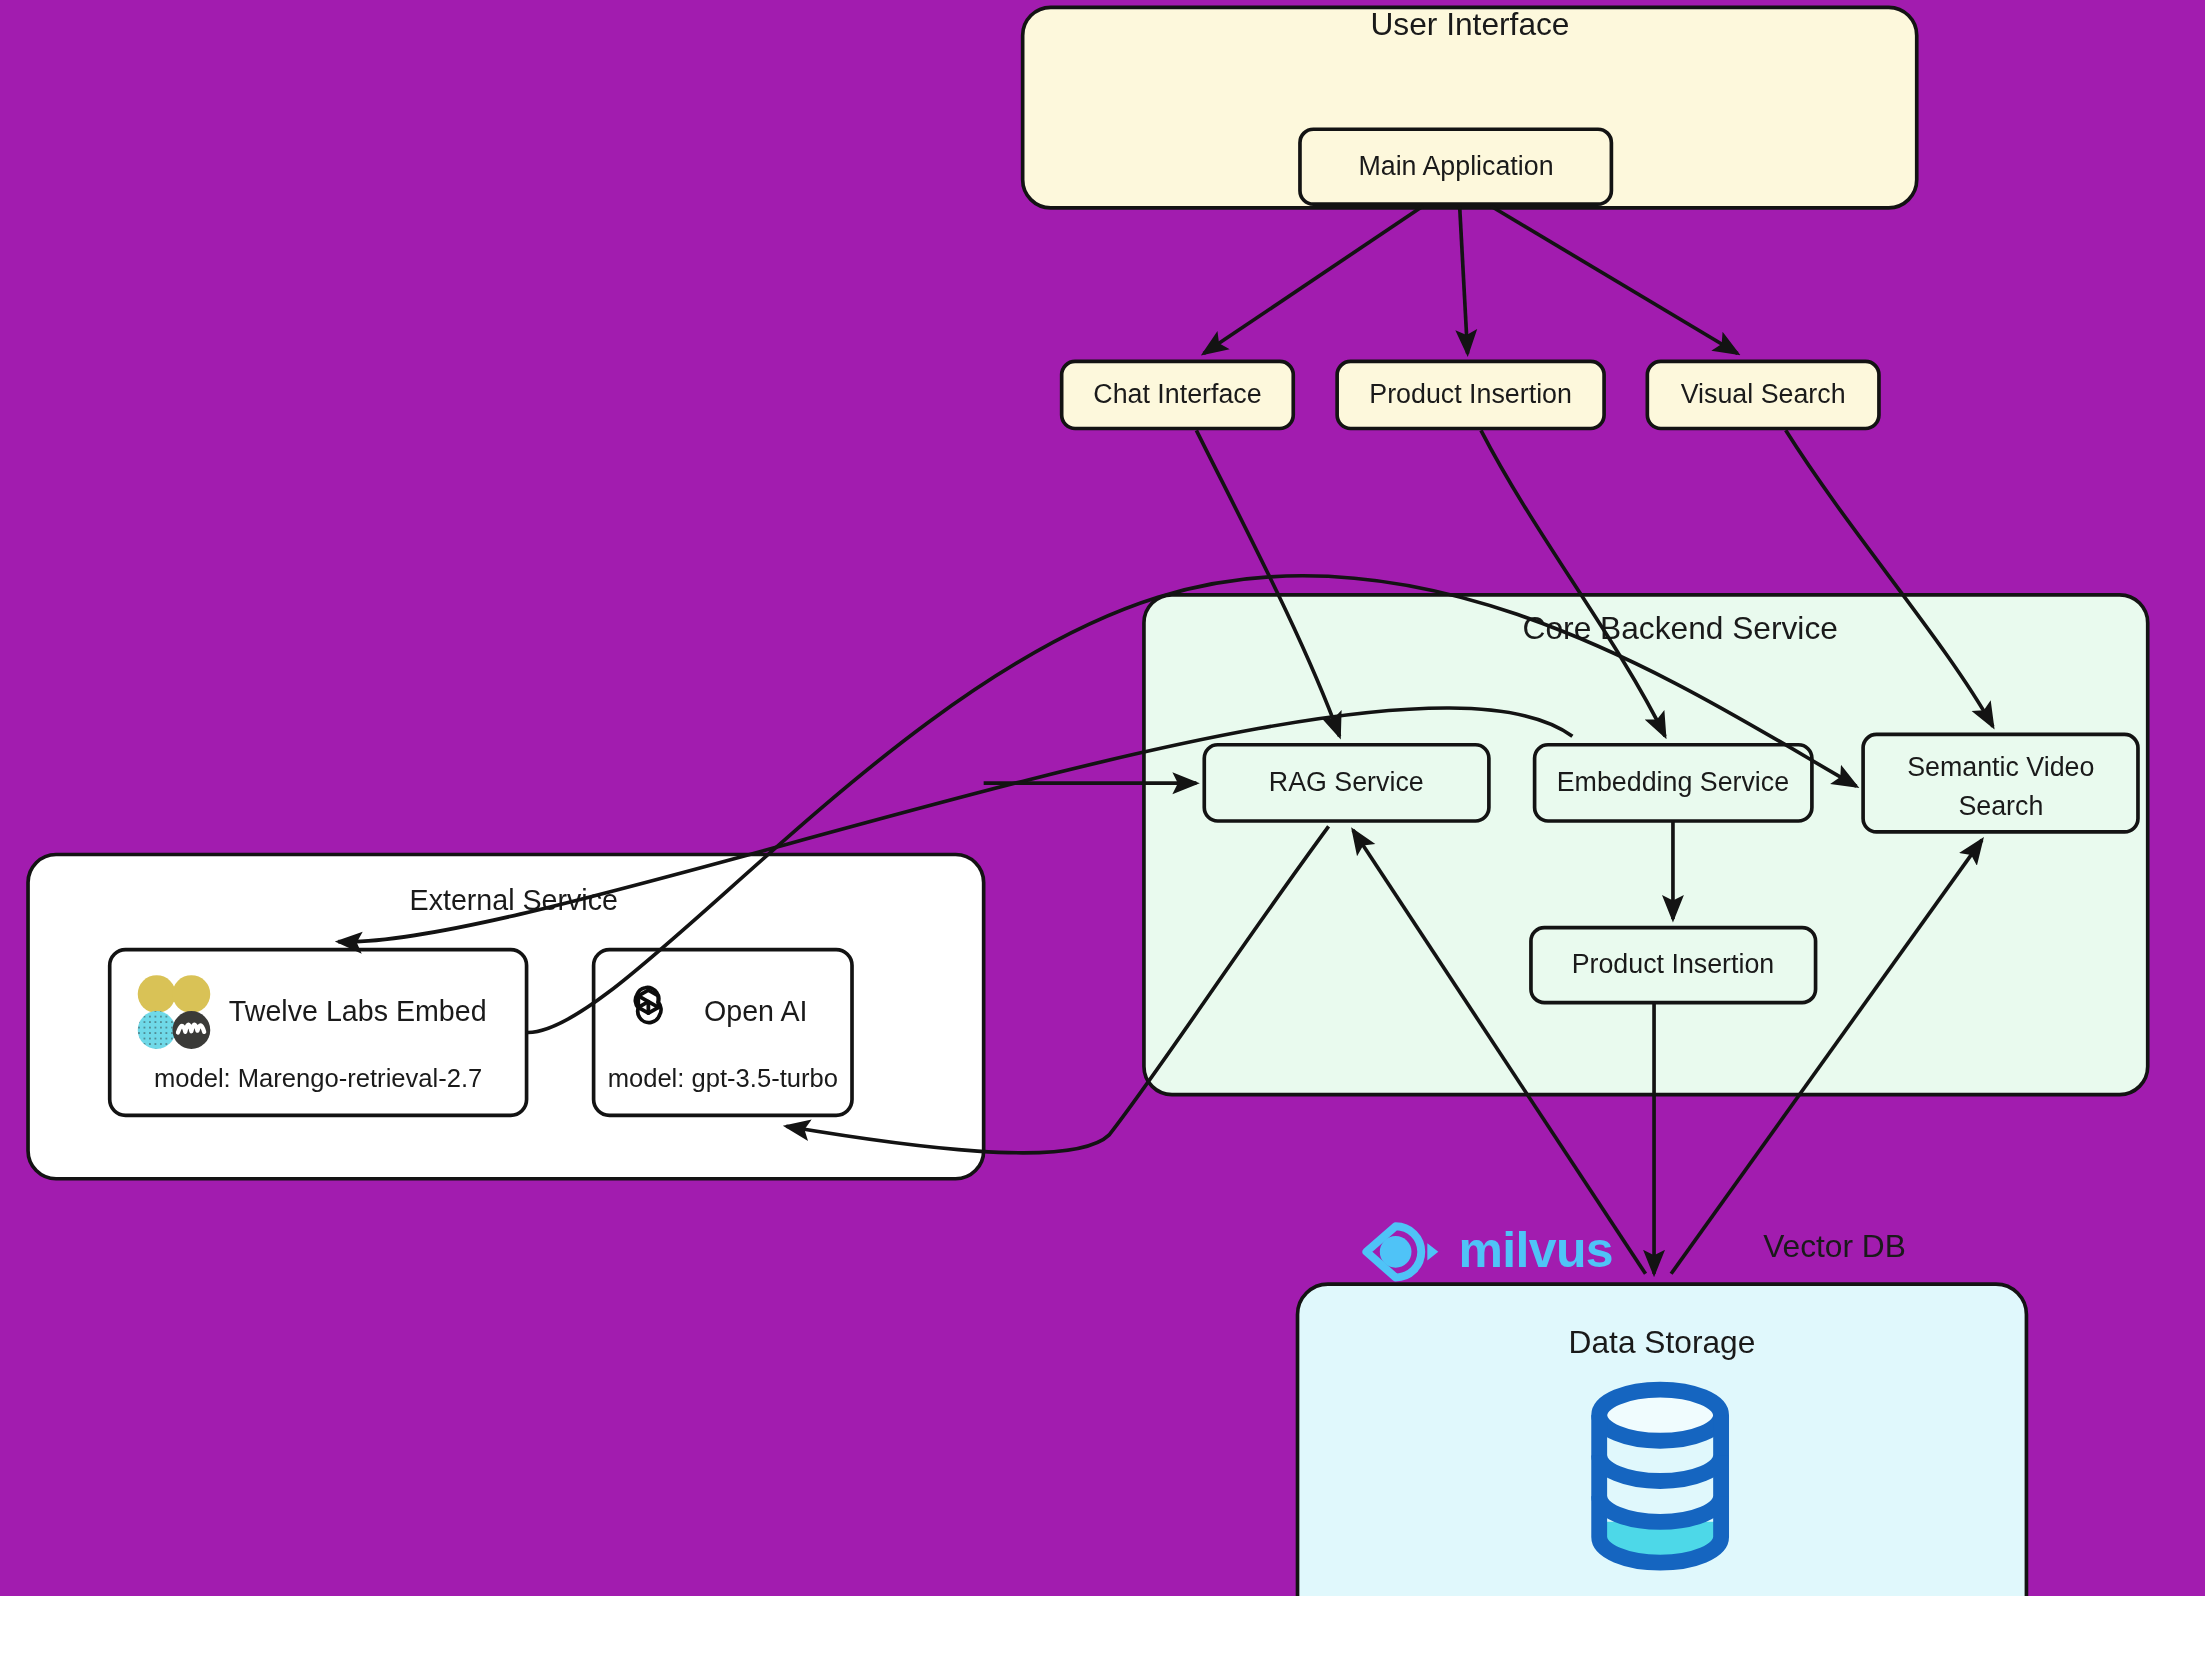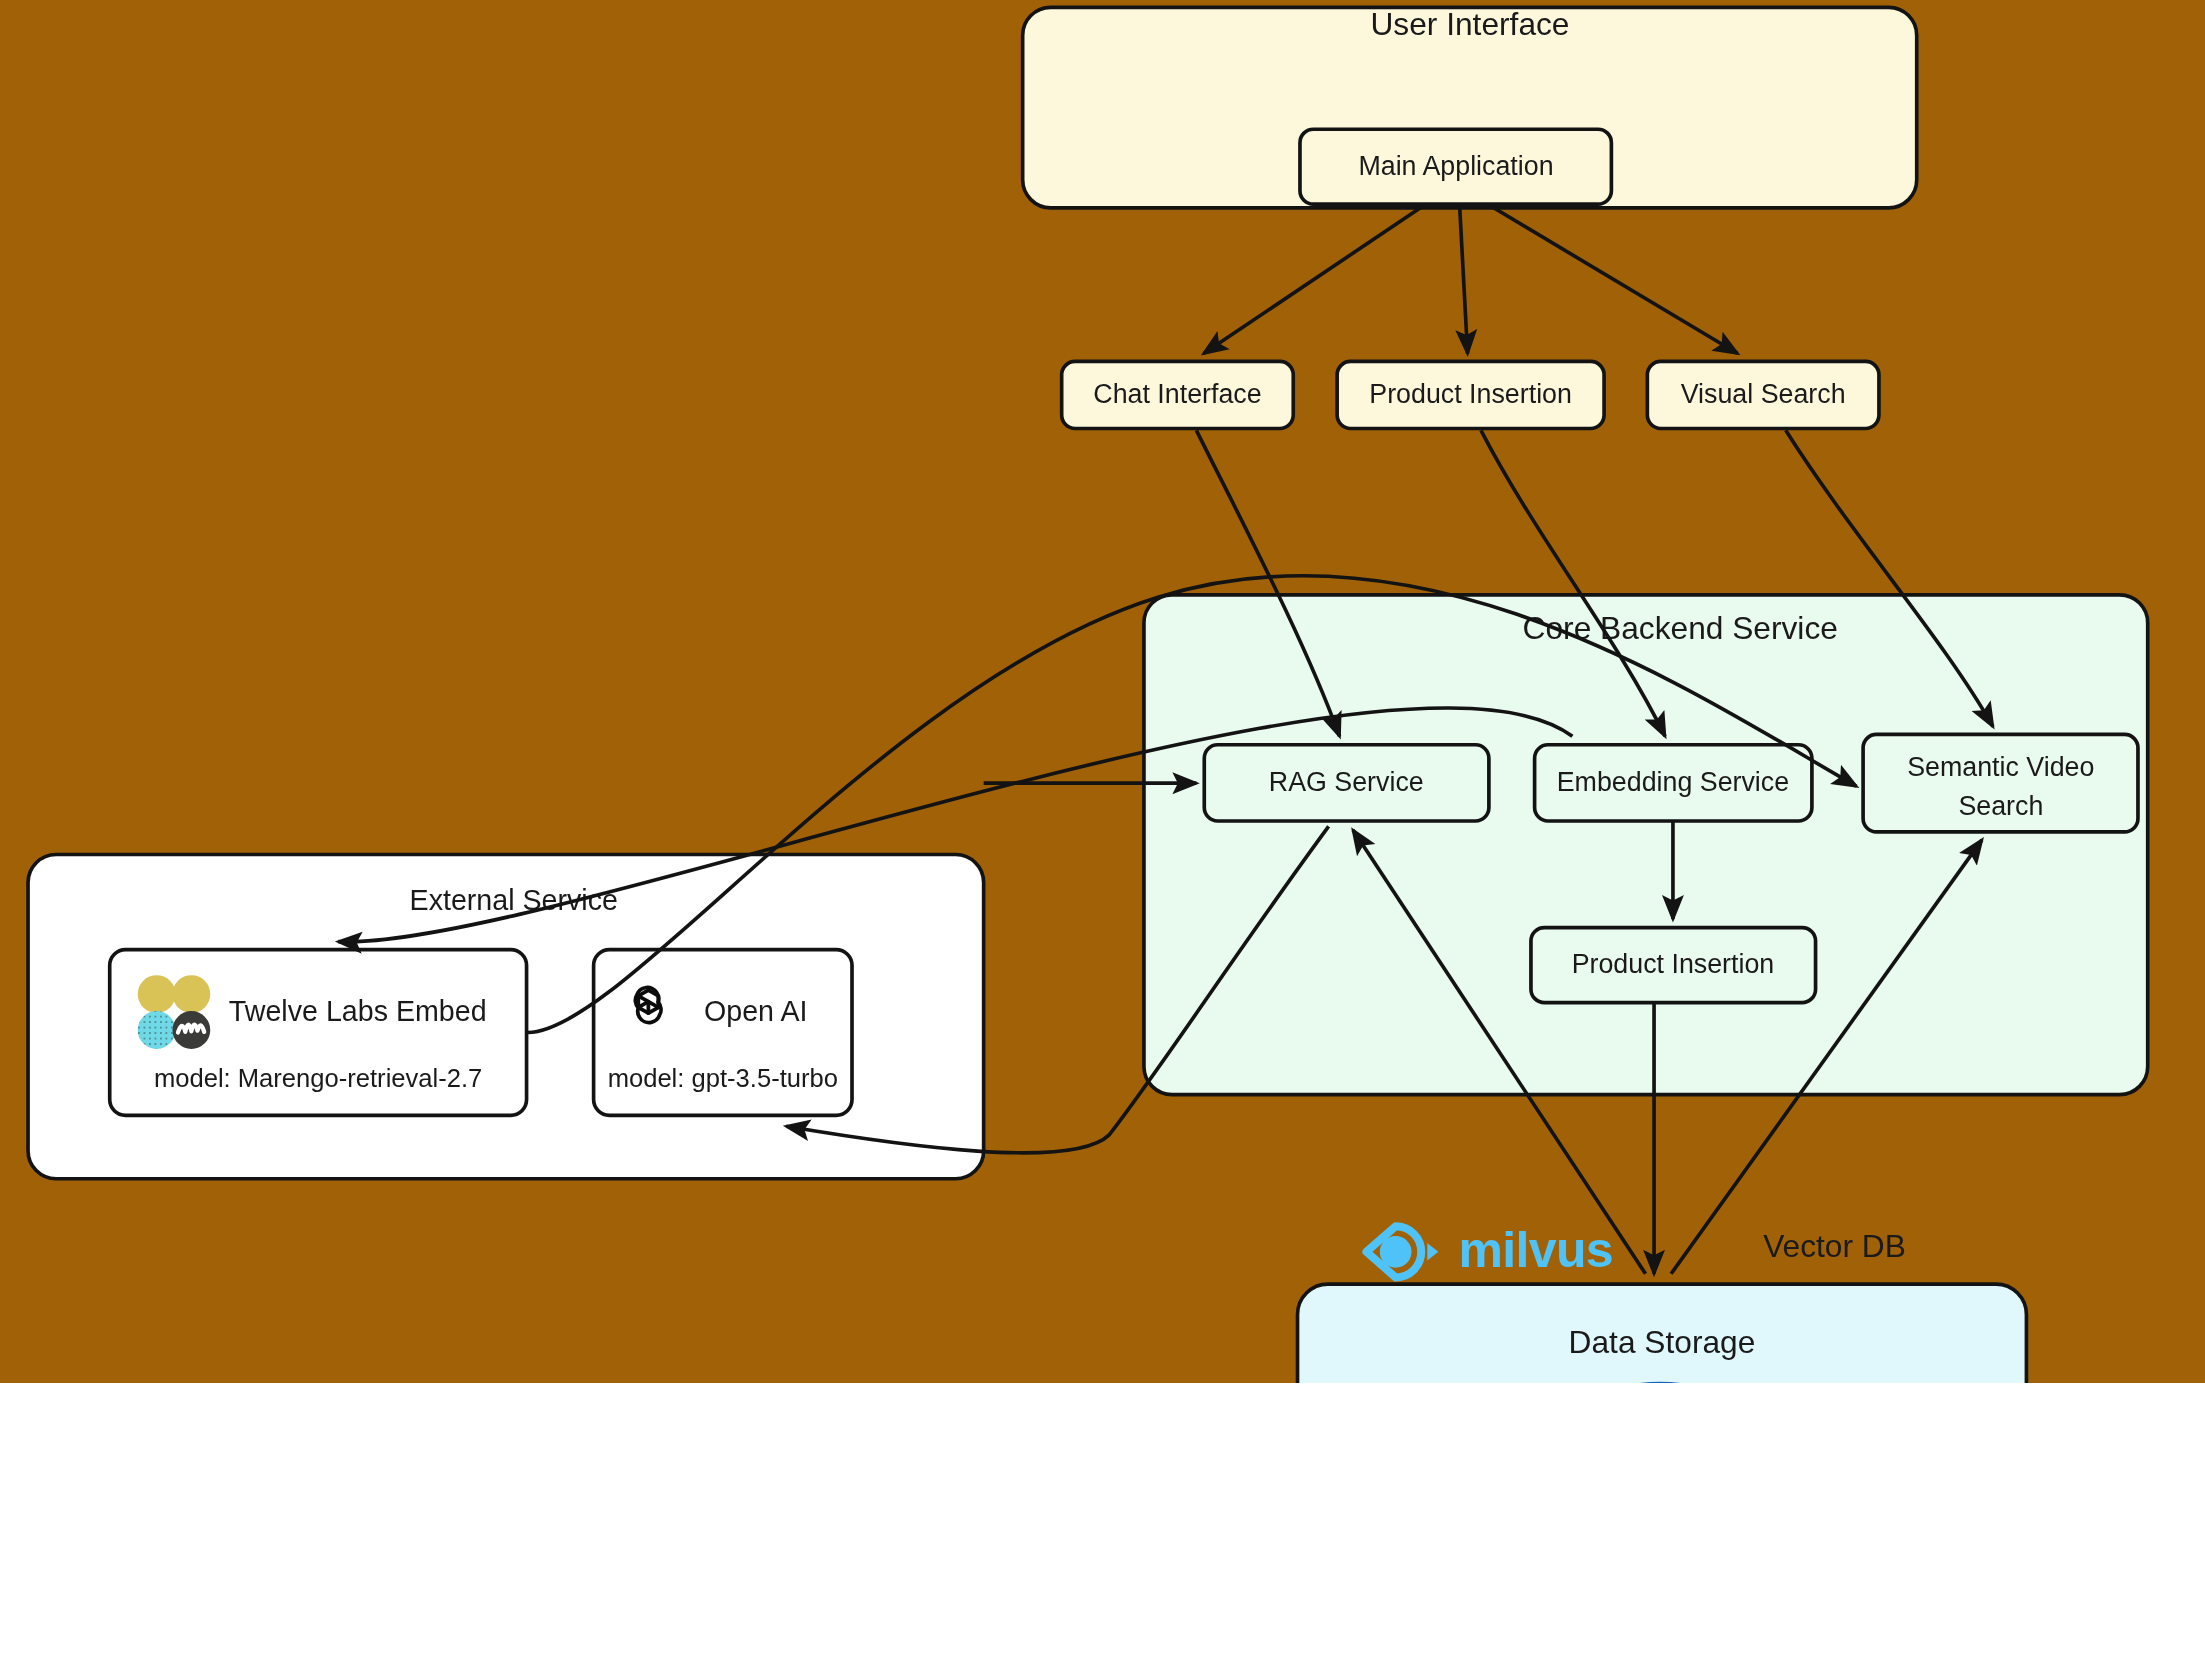--- a/index.html
+++ b/index.html
@@ -1,17 +1,17 @@
 <!DOCTYPE html>
 <html style="font-size:9.8px"><head>
 <meta charset="utf-8">
 <style>
   html,body{margin:0;padding:0;background:#ffffff;}
   body{font-family:"Liberation Sans", sans-serif;}
-  #stage{position:relative;width:2205px;height:1383px;background:#a16207;overflow:hidden;}
+  #stage{position:relative;width:2205px;height:1596px;background:#a21caf;overflow:hidden;}
   svg#diagram{position:absolute;left:0;top:0;width:2205px;height:1659px;}
   .grp-label{font-family:"Liberation Sans",sans-serif;font-size:52px;fill:#1a1a1a;text-anchor:middle;dominant-baseline:middle;}
   .node-label{font-family:"Liberation Sans",sans-serif;font-size:44px;fill:#1a1a1a;text-anchor:middle;dominant-baseline:middle;}
   .ext-label{font-family:"Liberation Sans",sans-serif;font-size:47px;fill:#1a1a1a;text-anchor:middle;dominant-baseline:middle;}
   .model-label{font-family:"Liberation Sans",sans-serif;font-size:42px;fill:#1a1a1a;text-anchor:middle;dominant-baseline:middle;}
   .vdb-label{font-family:"Liberation Sans",sans-serif;font-size:52px;fill:#1a1a1a;text-anchor:start;dominant-baseline:middle;}
   .milvus-word{font-family:"Liberation Sans",sans-serif;font-size:82px;font-weight:bold;fill:#4FC3F7;text-anchor:start;dominant-baseline:middle;letter-spacing:-1px;}
   .cont{fill-opacity:1;stroke:#131313;stroke-width:6;}
   .node{stroke:#131313;stroke-width:6;}
   .edge{fill:none;stroke:#131313;stroke-width:6;stroke-linecap:butt;}

